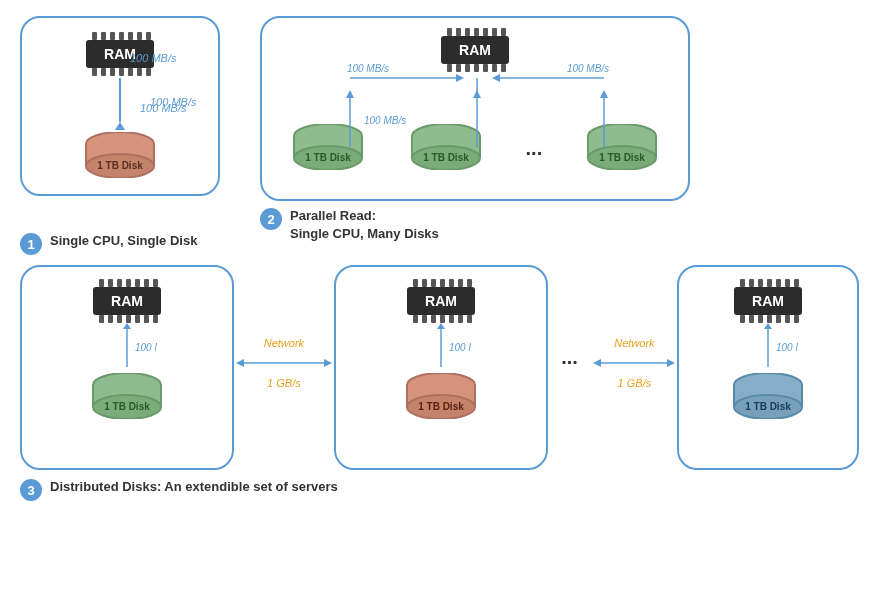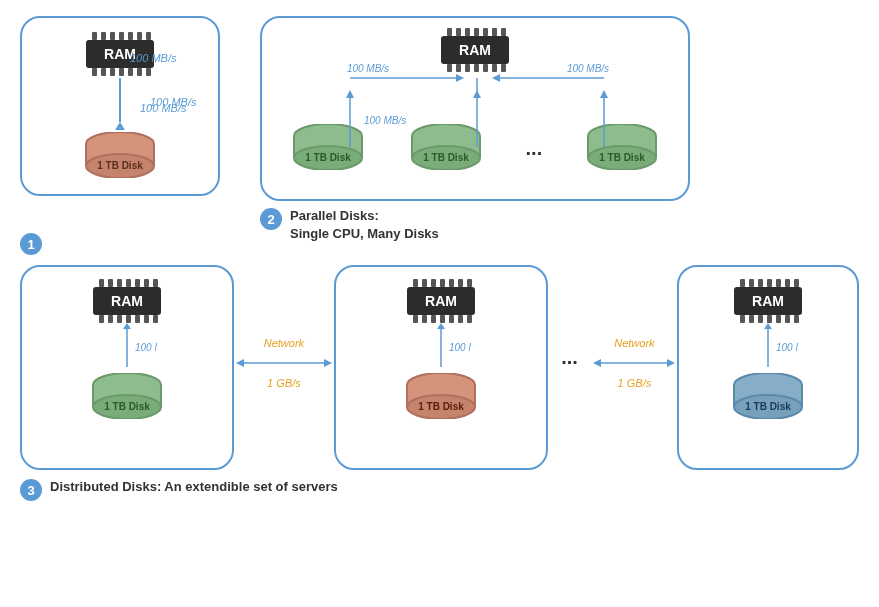--- a/index.html
+++ b/index.html
@@ -139,20 +139,21 @@
       </div>
 
       <div style="position:relative;margin-top:-148px;margin-left:110px;">
         <span style="color:#5b9bd5;font-size:11px;font-style:italic;">100 MB/s</span>
       </div>
 
       <div style="height:160px;"></div>
 
       <div class="label-row" style="margin-top:6px;">
         <div class="number-badge">1</div>
+        <div class="label-text">Single CPU, Single Disk</div>
       </div>
     </div>
 
     <div style="margin-left:20px;">
       <div class="diagram-box box-2" style="width:430px;height:185px;position:relative;padding:10px 16px;">
 
         <div style="display:flex;justify-content:center;margin-bottom:0;">
           <svg width="72" height="44">
             <rect x="8" y="0" width="5" height="8" fill="#555" rx="1"></rect>
             <rect x="17" y="0" width="5" height="8" fill="#555" rx="1"></rect>
@@ -234,21 +235,21 @@
             </svg>
           </div>
 
         </div>
 
       </div>
 
       <div class="label-row" style="margin-top:6px;">
         <div class="number-badge">2</div>
         <div class="label-text">
-          <span>Parallel Disks:</span><br>
+          <span>Parallel Read:</span><br>
           <span>Single CPU, Many Disks</span>
         </div>
       </div>
     </div>
 
   </div>
 
   <div style="margin-top:8px;">
 
     <div style="display:flex;align-items:stretch;gap:0;">

